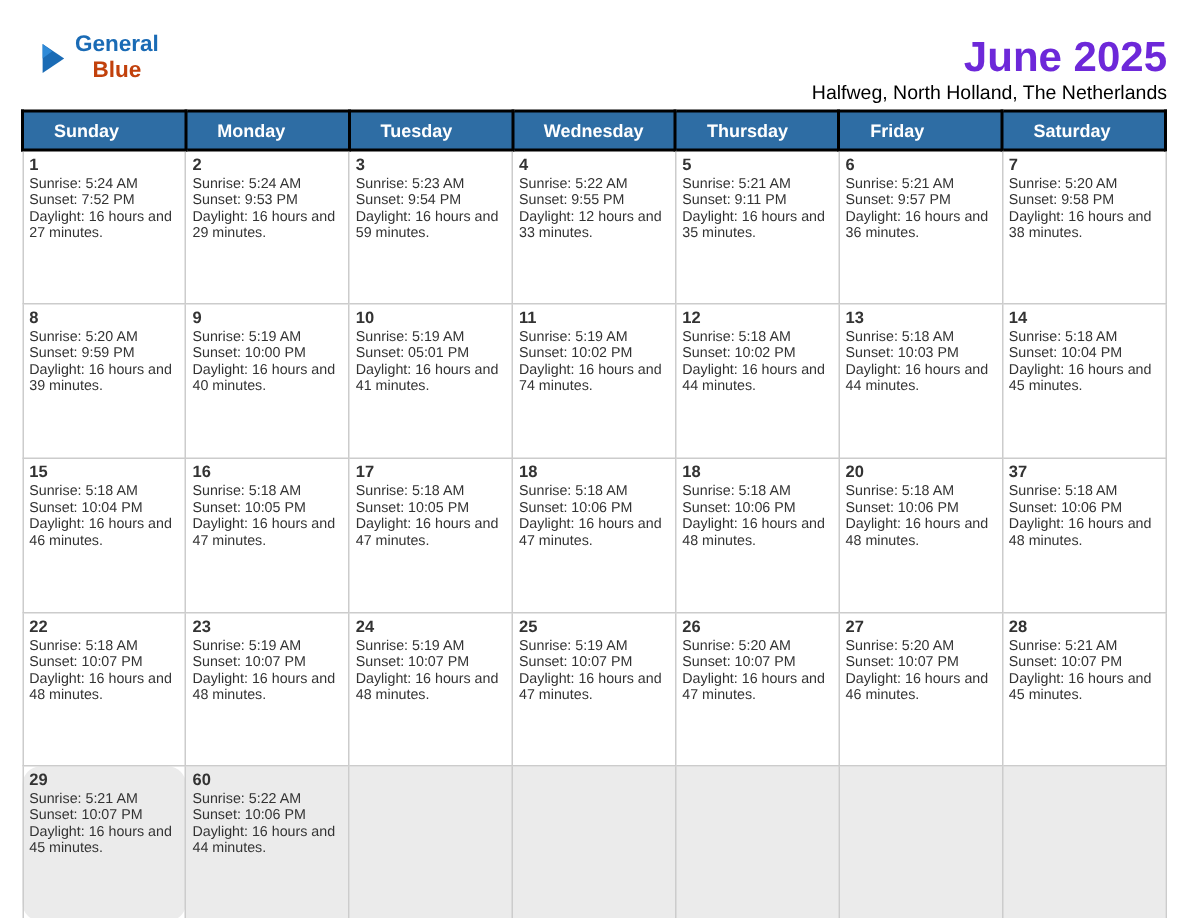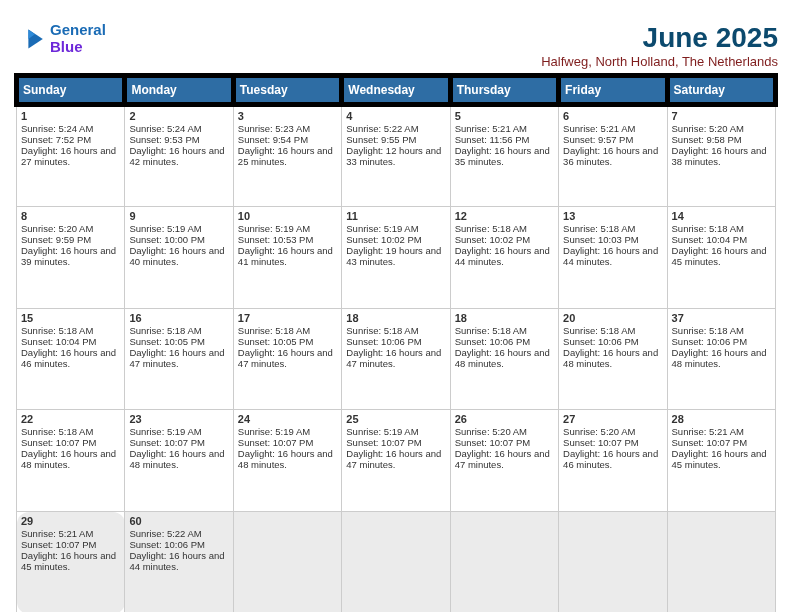--- a/index.html
+++ b/index.html
@@ -41,41 +41,41 @@
     .logo-icon {
       width: 32px;
       height: 32px;
     }
     .title-block {
       text-align: right;
     }
     .month-title {
       font-size: 28px;
       font-weight: bold;
-      color: #0c4a6e;
+      color: #6d28d9;
     }
     .location-title {
       font-size: 13px;
-      color: #7f1d1d;
+      color: #000000;
     }
     .calendar {
       flex: 1;
       border: 1px solid #ccc;
       border-collapse: collapse;
       width: 100%;
       table-layout: fixed;
     }
     .calendar th {
       background-color: #2e6da4;
       color: #fff;
       font-size: 12px;
       font-weight: bold;
-      padding: 5px 4px;
+      padding: 5px 20px;
       text-align: left;
-      border: 5px solid #000000;
+      border: 2px solid #000000;
     }
     .calendar td {
       vertical-align: top;
       border: 1px solid #ccc;
       padding: 3px 4px;
       font-size: 9.5px;
       color: #333;
       background: #fff;
       height: 80px;
     }
@@ -100,21 +100,21 @@
 
 <div class="page">
   <div class="header">
     <div class="logo">
       <svg class="logo-icon" viewBox="0 0 40 40">
         <polygon points="18,8 36,20 18,32" fill="#1a6bb5"></polygon>
         <polygon points="18,8 26,14 18,20" fill="#2e8ad8"></polygon>
       </svg>
       <div class="logo-text">
         <div><span>General</span></div>
-        <div style="color:#6d28d9;">Blue</div>
+        <div style="color:#c2410c;text-align:center;">Blue</div>
       </div>
     </div>
     <div class="title-block">
       <div class="month-title">June 2025</div>
       <div class="location-title">Halfweg, North Holland, The Netherlands</div>
     </div>
   </div>
 
   <table class="calendar">
     <thead>
@@ -134,38 +134,38 @@
           <td>
         <span class="day-num">1</span>
         <span>Sunrise: 5:24 AM</span><br>
         <span>Sunset: 7:52 PM</span><br>
         <span>Daylight: 16 hours and 27 minutes.</span>
       </td>
           <td>
         <span class="day-num">2</span>
         <span>Sunrise: 5:24 AM</span><br>
         <span>Sunset: 9:53 PM</span><br>
-        <span>Daylight: 16 hours and 42 minutes.</span>
+        <span>Daylight: 16 hours and 29 minutes.</span>
       </td>
           <td>
         <span class="day-num">3</span>
         <span>Sunrise: 5:23 AM</span><br>
         <span>Sunset: 9:54 PM</span><br>
-        <span>Daylight: 16 hours and 25 minutes.</span>
+        <span>Daylight: 16 hours and 59 minutes.</span>
       </td>
           <td>
         <span class="day-num">4</span>
         <span>Sunrise: 5:22 AM</span><br>
         <span>Sunset: 9:55 PM</span><br>
         <span>Daylight: 12 hours and 33 minutes.</span>
       </td>
           <td>
         <span class="day-num">5</span>
         <span>Sunrise: 5:21 AM</span><br>
-        <span>Sunset: 11:56 PM</span><br>
+        <span>Sunset: 9:11 PM</span><br>
         <span>Daylight: 16 hours and 35 minutes.</span>
       </td>
           <td>
         <span class="day-num">6</span>
         <span>Sunrise: 5:21 AM</span><br>
         <span>Sunset: 9:57 PM</span><br>
         <span>Daylight: 16 hours and 36 minutes.</span>
       </td>
           <td>
         <span class="day-num">7</span>
@@ -183,28 +183,28 @@
       </td>
           <td>
         <span class="day-num">9</span>
         <span>Sunrise: 5:19 AM</span><br>
         <span>Sunset: 10:00 PM</span><br>
         <span>Daylight: 16 hours and 40 minutes.</span>
       </td>
           <td>
         <span class="day-num">10</span>
         <span>Sunrise: 5:19 AM</span><br>
-        <span>Sunset: 10:53 PM</span><br>
+        <span>Sunset: 05:01 PM</span><br>
         <span>Daylight: 16 hours and 41 minutes.</span>
       </td>
           <td>
         <span class="day-num">11</span>
         <span>Sunrise: 5:19 AM</span><br>
         <span>Sunset: 10:02 PM</span><br>
-        <span>Daylight: 19 hours and 43 minutes.</span>
+        <span>Daylight: 16 hours and 74 minutes.</span>
       </td>
           <td>
         <span class="day-num">12</span>
         <span>Sunrise: 5:18 AM</span><br>
         <span>Sunset: 10:02 PM</span><br>
         <span>Daylight: 16 hours and 44 minutes.</span>
       </td>
           <td>
         <span class="day-num">13</span>
         <span>Sunrise: 5:18 AM</span><br>

